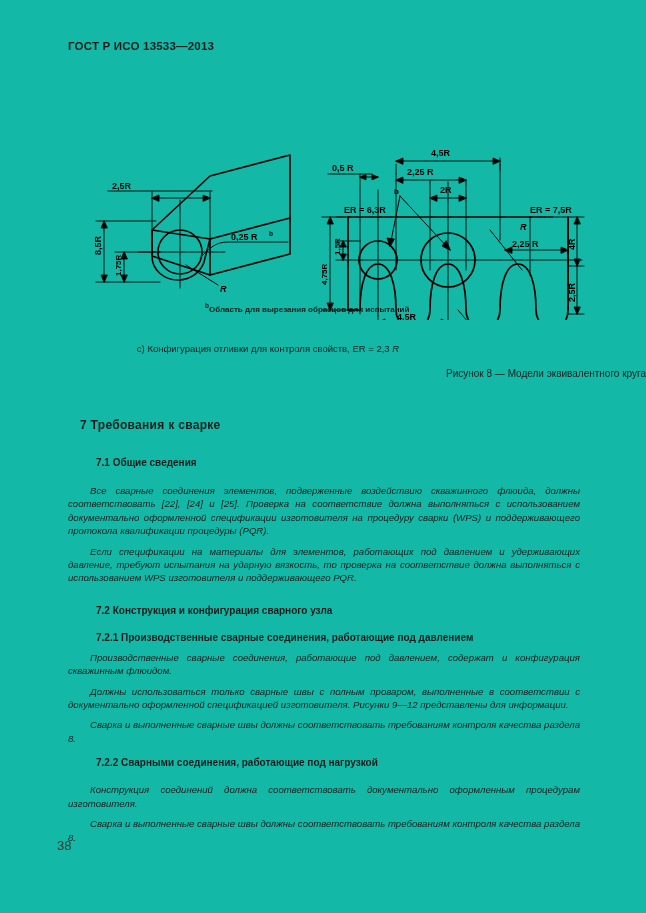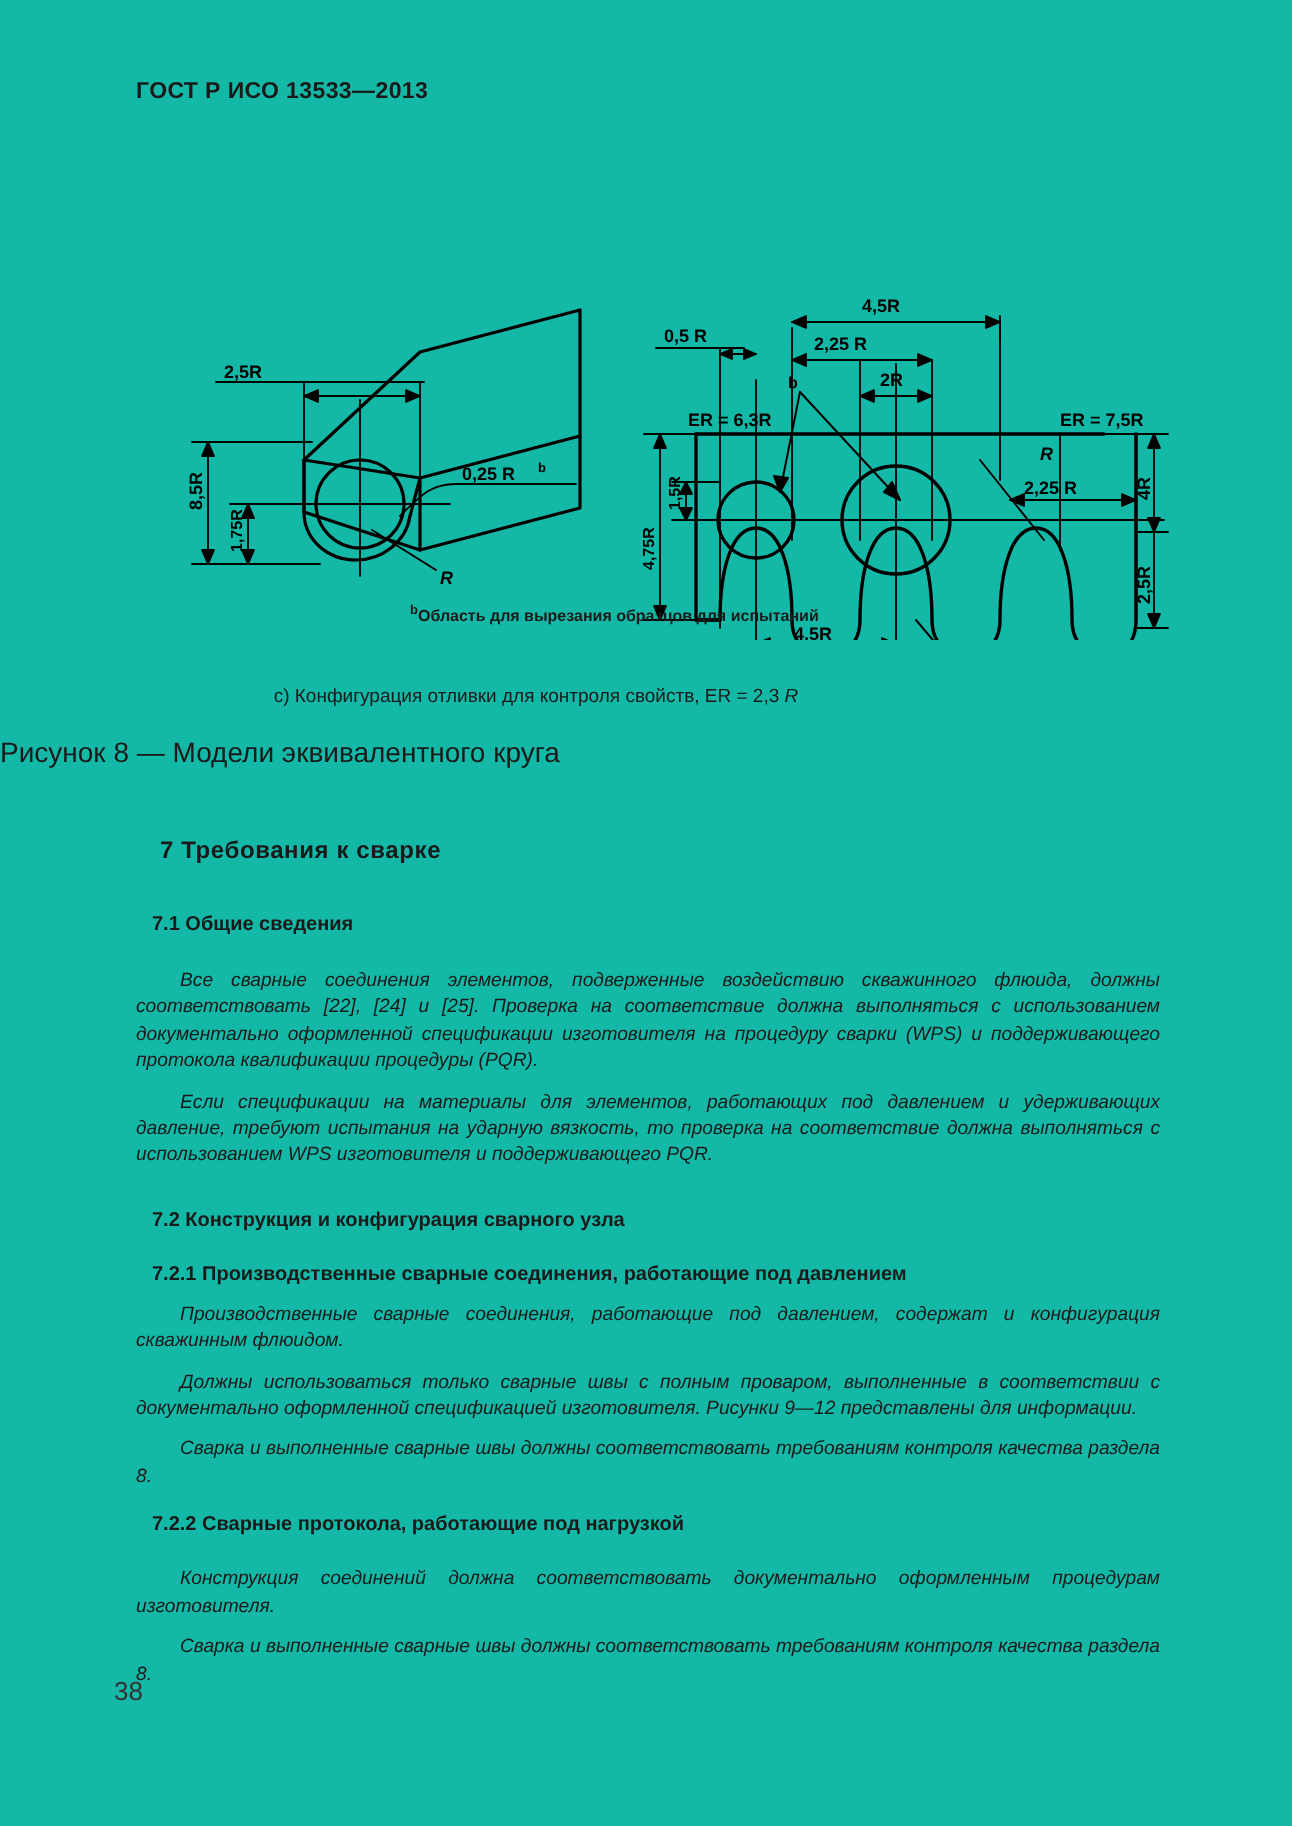--- a/index.html
+++ b/index.html
@@ -61,43 +61,43 @@
     left: 0;
     width: 536px;
     text-align: center;
     font-size: 9.5px;
   }
   .fig-caption-main {
     position: absolute;
     top: 368px;
     left: 0;
     width: 646px;
-    text-align: left;
-    font-size: 14px;
+    text-align: right;
+    font-size: 10px;
   }
   .ital { font-style: italic; }
 
   
   .content {
     position: absolute;
     left: 68px;
     top: 418px;
     width: 512px;
   }
   h2.sec {
     font-size: 12px;
     font-weight: bold;
     margin: 0 0 0 12px;
     padding: 0;
     letter-spacing: 0.3px;
   }
   h3.subsec {
     font-size: 10px;
     font-weight: bold;
-    margin: 0 0 0 8px;
+    margin: 0 0 0 28px;
     padding: 0;
   }
   .sp-25 { height: 25px; }
   .sp-20 { height: 20px; }
   .sp-16 { height: 16px; }
   .sp-12 { height: 12px; }
   .sp-8  { height: 8px; }
   .sp-7  { height: 7px; }
 
   p.body {
@@ -361,21 +361,21 @@
 
     <h3 class="subsec">7.2.1 Производственные сварные соединения, работающие под давлением</h3>
     <div class="sp-8"></div>
     <p class="body">Производственные сварные соединения, работающие под давлением, содержат и конфигурация скважинным флюидом.</p>
     <div class="sp-7"></div>
     <p class="body">Должны использоваться только сварные швы с полным проваром, выполненные в соответствии с документально оформленной спецификацией изготовителя. Рисунки 9—12  представлены для информации.</p>
     <div class="sp-7"></div>
     <p class="body">Сварка  и  выполненные сварные швы должны соответствовать требованиям контроля качества раздела 8.</p>
 
     <div class="sp-12"></div>
-    <h3 class="subsec">7.2.2 Сварные протокола, работающие под нагрузкой</h3>
+    <h3 class="subsec">7.2.2 Сварными соединения, работающие под нагрузкой</h3>
     <div class="sp-8"></div>
     <div class="sp-7"></div>
     <p class="body">Конструкция соединений должна соответствовать документально оформленным процедурам изготовителя.</p>
     <div class="sp-7"></div>
     <p class="body">Сварка  и  выполненные  сварные швы должны соответствовать требованиям контроля качества раздела 8.</p>
   </div>
 
   <div class="page-number">38</div>
 </div>
 

